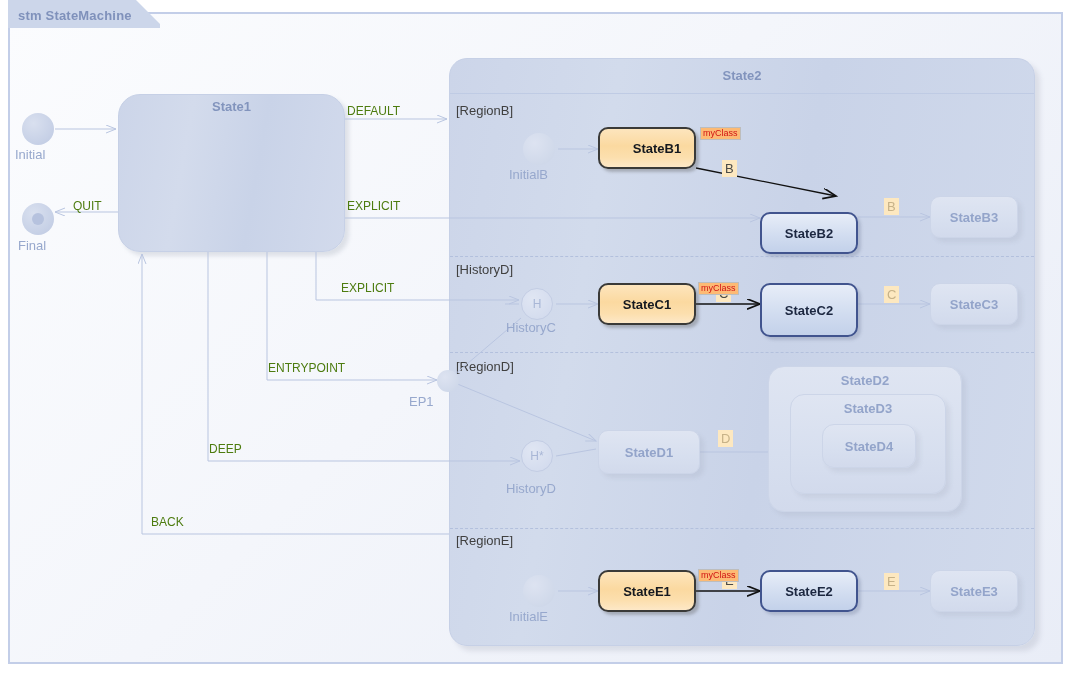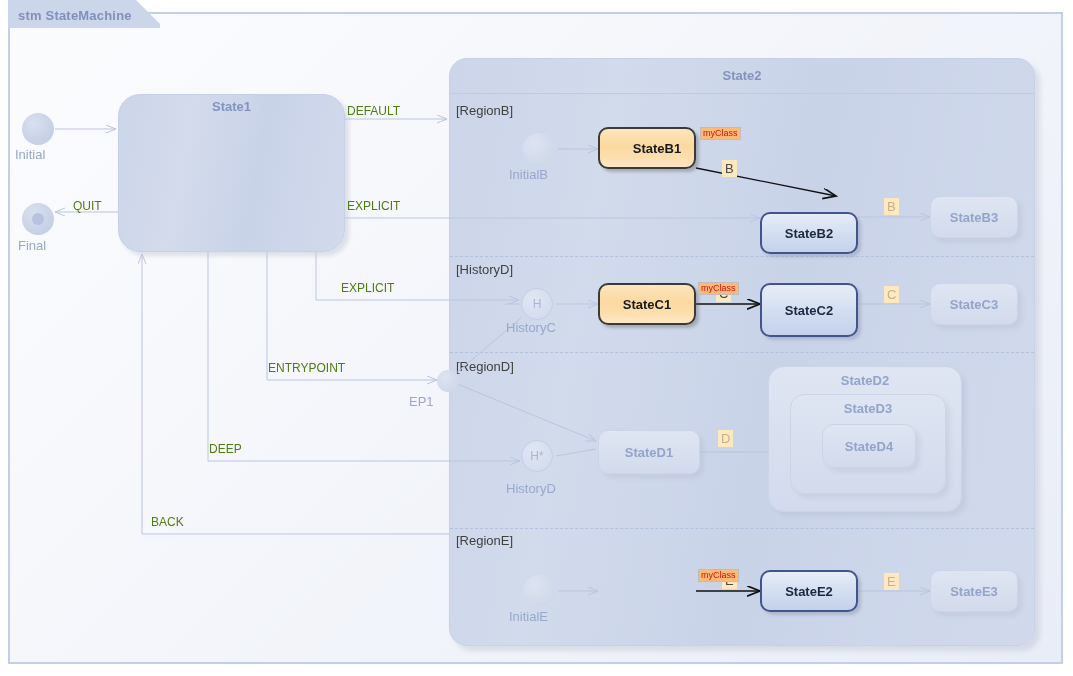--- a/index.html
+++ b/index.html
@@ -277,20 +277,21 @@
     <span>StateD2</span>
   </div>
   <div class="dim-state nested" style="left:790px;top:394px;width:156px;height:100px;border-radius:14px;">
     <span>StateD3</span>
   </div>
   <div class="dim-state" style="left:822px;top:424px;width:94px;height:44px;border-radius:12px;">StateD4</div>
 
   <div class="pseudo-circle dim" style="left:523px;top:575px;width:32px;height:32px;"></div>
   <div class="node-lbl" style="left:509px;top:609px;">InitialE</div>
 
+  <div class="hl-state" style="left:598px;top:570px;width:98px;height:42px;">StateE1</div>
   <div class="evt-chip dark" style="left:722px;top:572px;">E</div>
   <div class="myclass" style="left:698px;top:569px;">myClass</div>
 
   <div class="hl-blue" style="left:760px;top:570px;width:98px;height:42px;">StateE2</div>
   <div class="evt-chip" style="left:884px;top:573px;">E</div>
   <div class="dim-state" style="left:930px;top:570px;width:88px;height:42px;">StateE3</div>
 
   <div class="trans-lbl" style="left:347px;top:104px;">DEFAULT</div>
   <div class="trans-lbl" style="left:347px;top:199px;">EXPLICIT</div>
   <div class="trans-lbl" style="left:341px;top:281px;">EXPLICIT</div>

